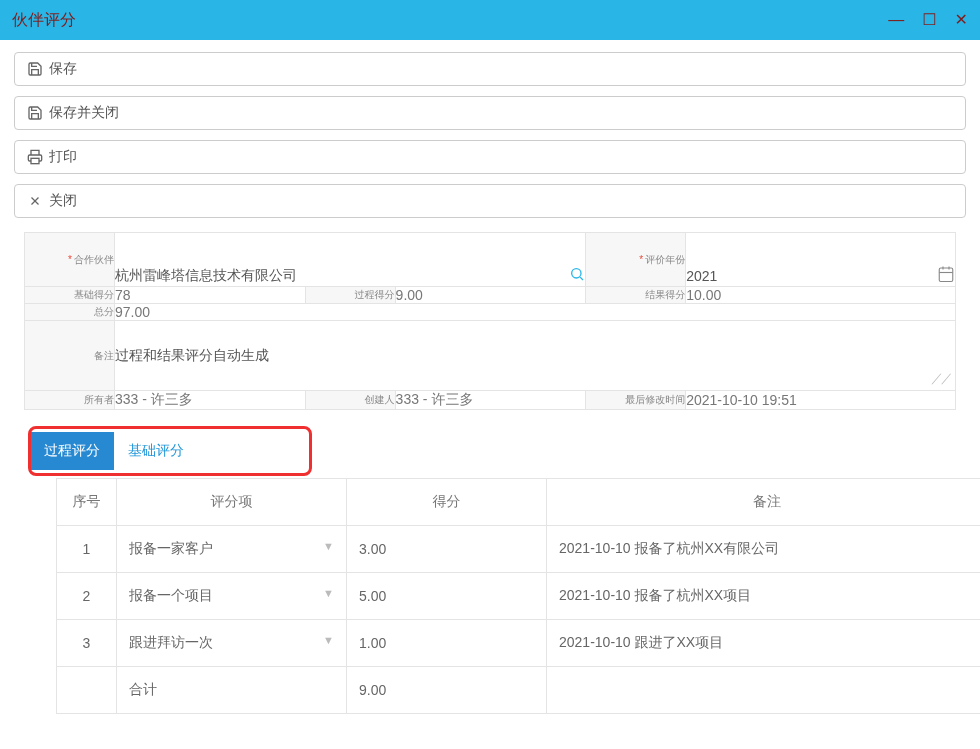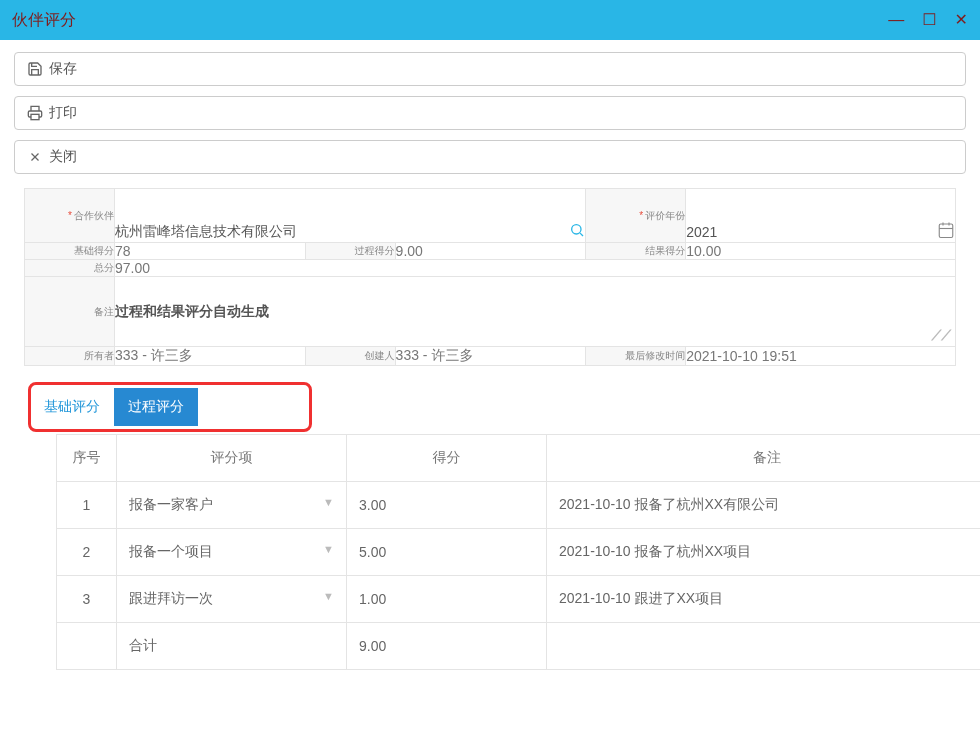--- a/index.html
+++ b/index.html
@@ -20,21 +20,21 @@
   .form-area { padding: 6px 24px 0 24px; }
   .form-table { width: 100%; border-collapse: collapse; border: 1px solid #e4e4e4; }
   .form-table td { border: 1px solid #e4e4e4; padding: 0; vertical-align: middle; }
   .lbl { background: #f7f7f7; color: #888; text-align: right; padding: 14px 10px; width: 90px; font-size: 10px; }
   .lbl.req::before { content: "*"; color: #e74c3c; margin-right: 2px; }
   .val { padding: 14px 12px; color: #555; font-size: 14px; position: relative; background: #fff; }
   .val.ro { color: #777; }
   .partner-val { display: flex; justify-content: space-between; align-items: center; margin-top: 32px; }
   .search-icon svg { width: 16px; height: 16px; stroke: #29b6e6; fill: none; stroke-width: 2; }
   .cal-icon svg { width: 18px; height: 18px; stroke: #888; fill: none; stroke-width: 1.5; }
-  .remark-cell { position: relative; height: 70px; padding: 14px 12px; font-weight: bold; }
+  .remark-cell { position: relative; height: 70px; padding: 14px 12px; }
   .remark-cell .resize { position: absolute; right: 4px; bottom: 2px; color: #bbb; font-size: 14px; pointer-events: none; }
 
   
   .tabs-wrap { margin: 22px 0 8px 6px; position: relative; }
   .tabs-highlight { position: absolute; left: -2px; top: -6px; width: 284px; height: 50px; border: 3px solid #f03030; border-radius: 8px; pointer-events: none; }
   .tabs { display: flex; }
   .tab { padding: 10px 14px; color: #2196d9; cursor: pointer; font-size: 14px; }
   .tab.active { background: #2789d2; color: #fff; }
 
   
@@ -63,20 +63,30 @@
 <div class="toolbar">
   <button>
     <span class="ico">
       <svg viewBox="0 0 24 24" width="16" height="16" fill="none" stroke="#666" stroke-width="2">
           <path d="M19 21H5a2 2 0 0 1-2-2V5a2 2 0 0 1 2-2h11l5 5v11a2 2 0 0 1-2 2z"></path>
           <polyline points="17 21 17 13 7 13 7 21"></polyline>
           <polyline points="7 3 7 8 15 8"></polyline>
         </svg>
     </span>
     <span>保存</span>
+  </button>
+  <button>
+    <span class="ico">
+      <svg viewBox="0 0 24 24" width="16" height="16" fill="none" stroke="#666" stroke-width="2">
+          <path d="M19 21H5a2 2 0 0 1-2-2V5a2 2 0 0 1 2-2h11l5 5v11a2 2 0 0 1-2 2z"></path>
+          <polyline points="17 21 17 13 7 13 7 21"></polyline>
+          <polyline points="7 3 7 8 15 8"></polyline>
+        </svg>
+    </span>
+    <span>保存并关闭</span>
   </button>
   <button>
     <span class="ico">
       <svg viewBox="0 0 24 24" width="16" height="16" fill="none" stroke="#666" stroke-width="2">
           <polyline points="6 9 6 2 18 2 18 9"></polyline>
           <path d="M6 18H4a2 2 0 0 1-2-2v-5a2 2 0 0 1 2-2h16a2 2 0 0 1 2 2v5a2 2 0 0 1-2 2h-2"></path>
           <rect x="6" y="14" width="12" height="8"></rect>
         </svg>
     </span>
     <span>打印</span>
@@ -149,22 +159,22 @@
       <td class="val ro">333 - 许三多</td>
       <td class="lbl" style="width:100px">最后修改时间</td>
       <td class="val ro">2021-10-10 19:51</td>
     </tr>
   </tbody>
     </table>
 
   <div class="tabs-wrap">
     <div class="tabs-highlight"></div>
     <div class="tabs">
+      <div class="tab active">过程评分</div>
       <div class="tab">基础评分</div>
-      <div class="tab active">过程评分</div>
     </div>
   </div>
 
   <table class="dtable">
     <thead>
       <tr>
         <th class="col-no">序号</th>
         <th class="col-item">评分项</th>
         <th class="col-score">得分</th>
         <th>备注</th>

